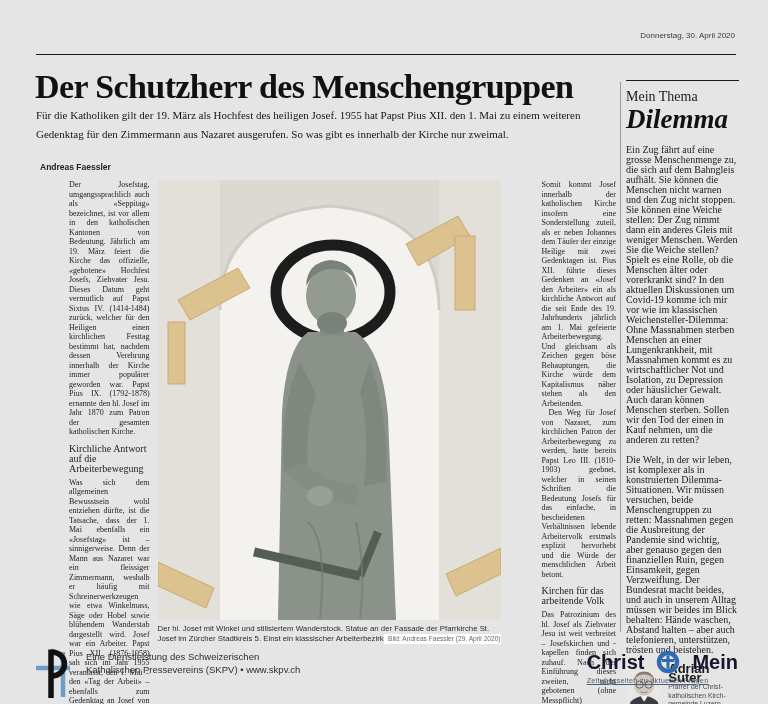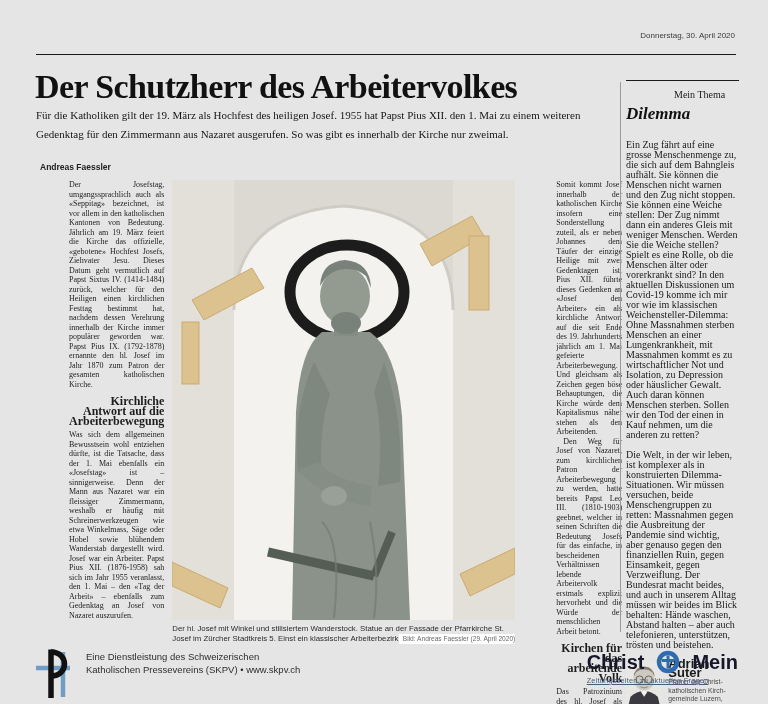--- a/index.html
+++ b/index.html
@@ -14,33 +14,33 @@
   .lede{position:absolute;top:106px;left:36px;width:580px;
         font-weight:normal;font-size:11px;line-height:19px;color:#161616;}
   .byline{position:absolute;top:162px;left:40px;font:bold 8.5px "Liberation Sans",sans-serif;color:#222;}
   
   .cols{position:absolute;top:180px;left:36px;width:580px;display:flex;gap:8px;}
   .txtcol{font-size:8px;line-height:9.5px;text-align:justify;hyphens:auto;color:#1d1d1d;margin-left:33px;}
   .col1{width:119px;}
   .col3{width:110px;}
   .txtcol p{margin:0;}
   .txtcol p.indent{text-indent:7px;}
-  .subhead{font-weight:bold;font-size:12px;line-height:10px;margin:7px 0 4px;text-align:right;}
+  .subhead{font-weight:normal;font-size:10px;line-height:10px;margin:7px 0 4px;text-align:left;}
   
   .figure{width:343px;}
   .statue{display:block;}
   .caption{position:relative;margin-top:4px;width:343px;
            font:7.8px/10px "Liberation Sans",sans-serif;color:#2b2b2b;}
   .credit{position:absolute;right:0;bottom:0;font-size:6.6px;color:#6a6a6a;background:#fff;padding-left:4px;}
   
   .side-rule{position:absolute;left:620px;top:82px;height:550px;border-left:1px solid #9a9a9a;}
   .sidebar{position:absolute;left:626px;top:80px;width:113px;}
   .sidebar-toprule{border-top:1.5px solid #1a1a1a;margin-bottom:8px;}
-  .kicker{font-size:10px;color:#1a1a1a;margin-left:48px;}
-  .side-title{font-weight:bold;font-style:italic;font-size:17px;line-height:24px;margin:2px 0 14px;color:#111;}
+  .kicker{font-size:14px;color:#1a1a1a;}
+  .side-title{font-weight:bold;font-style:italic;font-size:27px;line-height:24px;margin:2px 0 14px;color:#111;}
   .side-p{font-size:10px;line-height:10px;margin:0 0 10px;color:#202020;}
   
   .authorbox{display:flex;gap:6px;margin-top:6px;}
   .author-meta{font:6.8px/8.6px "Liberation Sans",sans-serif;color:#4a4a4a;}
   .author-name{font-weight:bold;font-size:13px;color:#1a1a1a;margin-bottom:1px;}
   
   .footer{position:absolute;left:36px;top:648px;width:702px;display:flex;
           justify-content:space-between;align-items:flex-start;}
   .skpv{display:flex;gap:12px;align-items:flex-start;}
   .skpv-text{font:9.5px/12.5px "Liberation Sans",sans-serif;color:#2e2e2e;padding-top:3px;}
@@ -51,21 +51,21 @@
   .brand-tagline{font:7.4px "Liberation Sans",sans-serif;color:#4a5e78;margin-top:2px;letter-spacing:0.2px;text-decoration:underline;}
 </style>
 </head>
 <body>
 
 <div class="page">
 
   <div class="date">Donnerstag, 30. April 2020</div>
   <div class="top-rule"></div>
 
-  <h1 class="headline" style="margin:0;">Der Schutzherr des Arbeitervolkes</h1>
+  <h1 class="headline" style="margin:0;">Der Schutzherr des Menschengruppen</h1>
   <div class="lede">Für die Katholiken gilt der 19. März als Hochfest des heiligen Josef. 1955 hat Papst Pius XII. den 1. Mai zu einem weiteren Gedenktag für den Zimmermann aus Nazaret ausgerufen. So was gibt es innerhalb der Kirche nur zweimal.</div>
   <div class="byline">Andreas Faessler</div>
 
   <div class="cols">
 
     <div class="txtcol col1">
       <p>Der Josefstag, umgangssprachlich auch als «Seppitag» bezeichnet, ist vor allem in den katholischen Kantonen von Bedeutung. Jährlich am 19. März feiert die Kirche das offizielle, «gebotene» Hochfest Josefs, Ziehvater Jesu. Dieses Datum geht vermutlich auf Papst Sixtus IV. (1414-1484) zurück, welcher für den Heiligen einen kirchlichen Festtag bestimmt hat, nachdem dessen Verehrung innerhalb der Kirche immer populärer geworden war. Papst Pius IX. (1792-1878) ernannte den hl. Josef im Jahr 1870 zum Patron der gesamten katholischen Kirche.</p>
       <div class="subhead">Kirchliche Antwort auf die Arbeiterbewegung</div>
       <p>Was sich dem allgemeinen Bewusstsein wohl entziehen dürfte, ist die Tatsache, dass der 1. Mai ebenfalls ein «Josefstag» ist – sinnigerweise. Denn der Mann aus Nazaret war ein fleissiger Zimmermann, weshalb er häufig mit Schreinerwerkzeugen wie etwa Winkelmass, Säge oder Hobel sowie blühendem Wanderstab dargestellt wird. Josef war ein Arbeiter. Papst Pius XII. (1876-1958) sah sich im Jahr 1955 veranlasst, den 1. Mai – den «Tag der Arbeit» – ebenfalls zum Gedenktag an Josef von Nazaret auszurufen.</p>
     </div>

